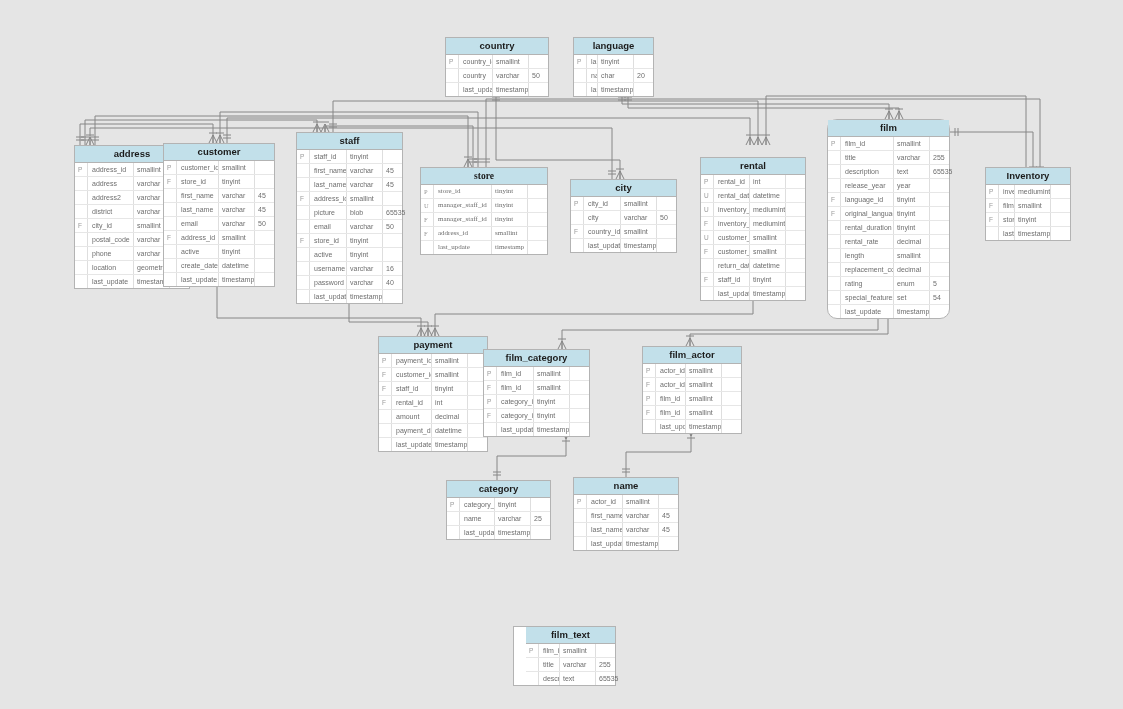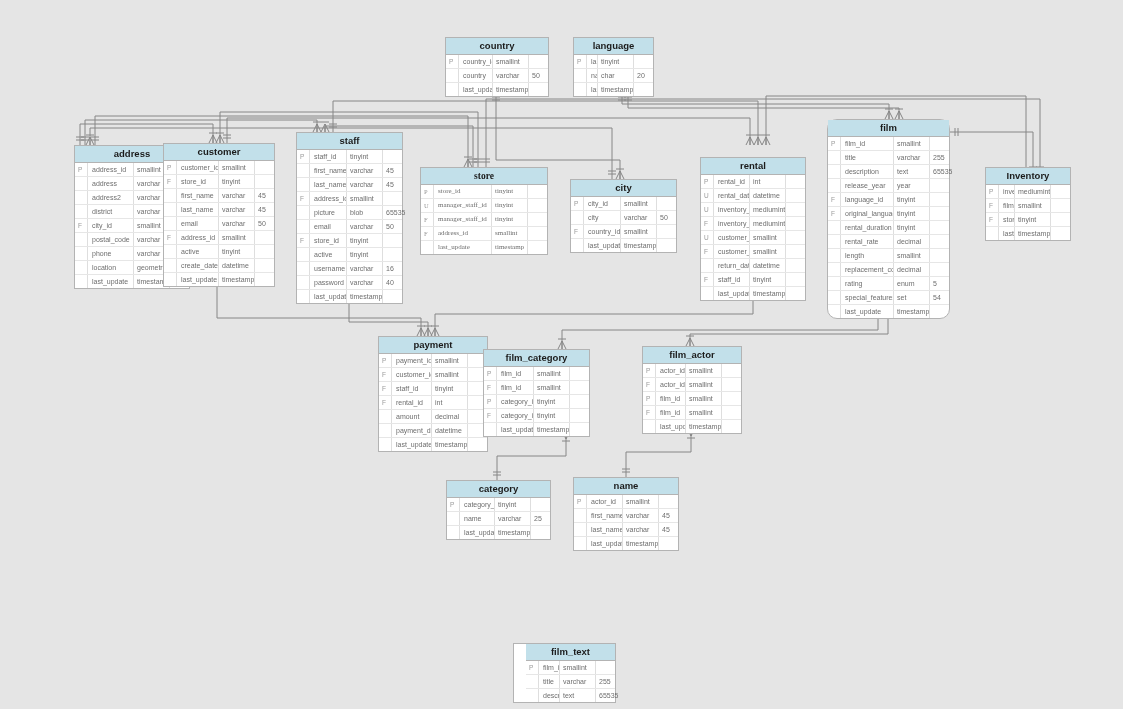--- a/index.html
+++ b/index.html
@@ -859,21 +859,21 @@
           <div class="er-type">varchar</div>
           <div class="er-size">45</div>
         </div>
         <div class="er-row">
           <div class="er-key"></div>
           <div class="er-field">last_update</div>
           <div class="er-type">timestamp</div>
           <div class="er-size"></div>
         </div>
       </div>
-      <div class="er-table" style="left: 513px; top: 643px; width: 103px; padding-left: 12px;">
+      <div class="er-table" style="left: 513px; top: 626px; width: 103px; padding-left: 12px;">
         <div class="er-title">film_text</div>
         <div class="er-row">
           <div class="er-key">P</div>
           <div class="er-field">film_id</div>
           <div class="er-type">smallint</div>
           <div class="er-size"></div>
         </div>
         <div class="er-row">
           <div class="er-key"></div>
           <div class="er-field">title</div>

